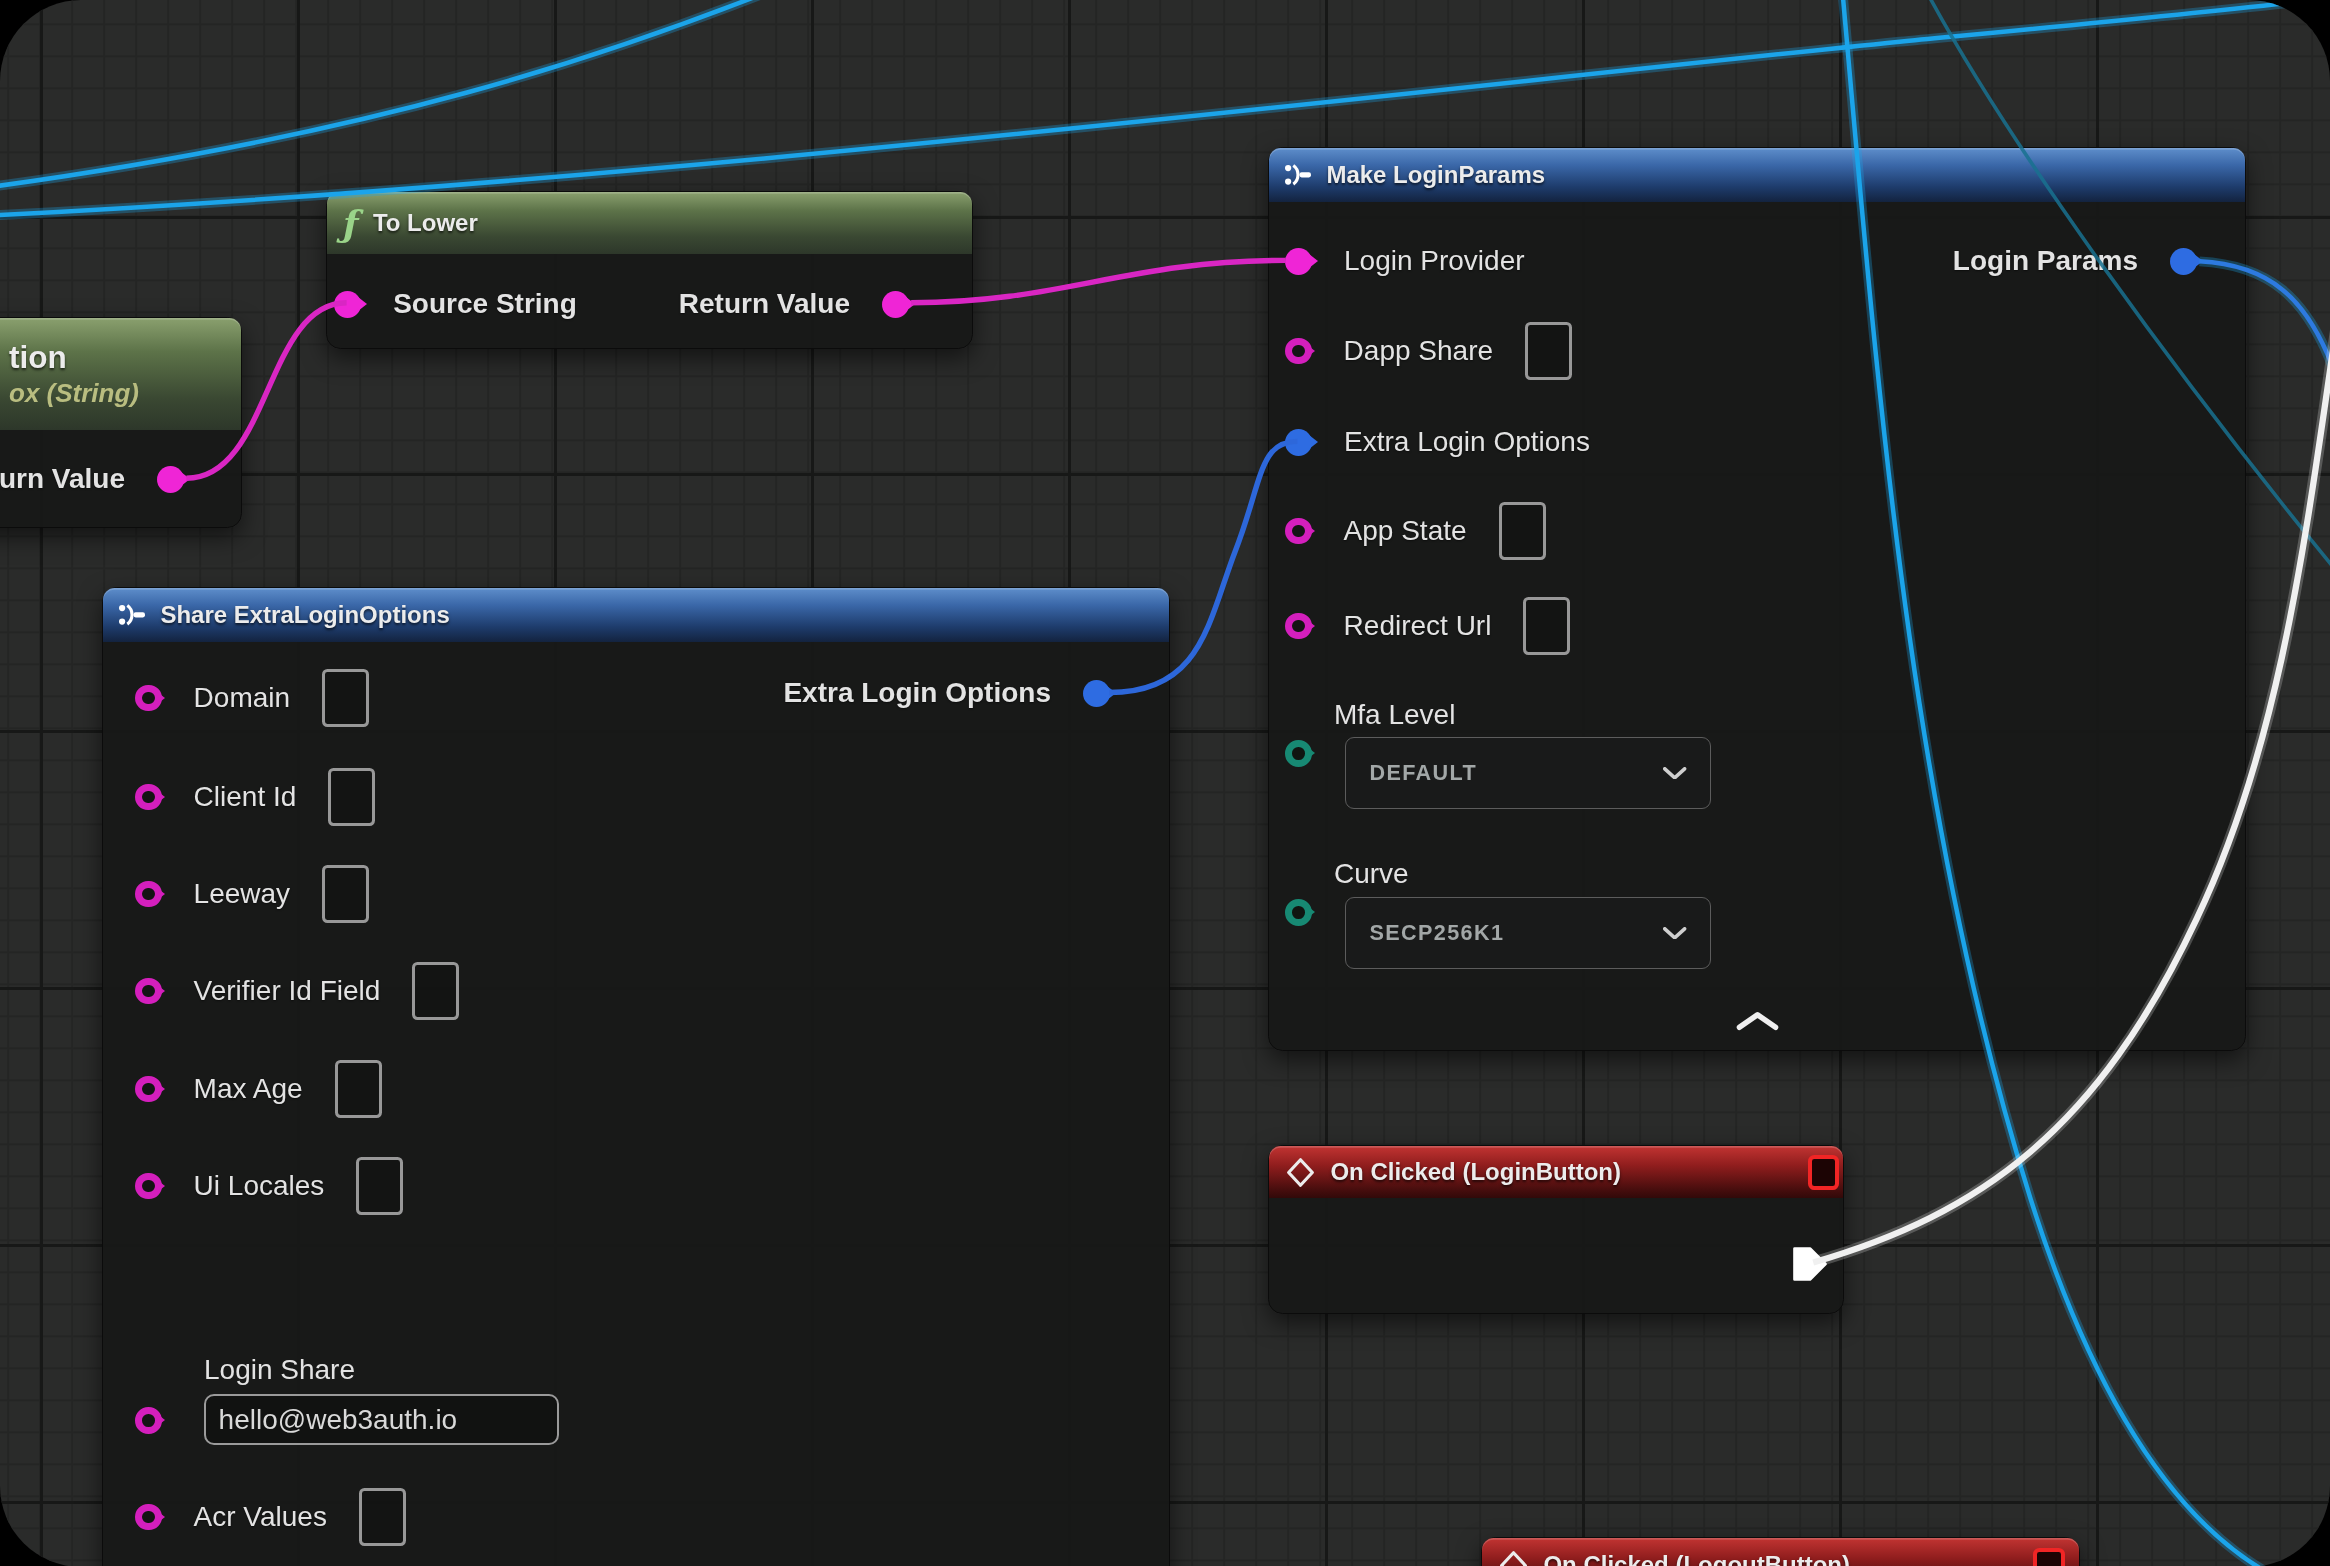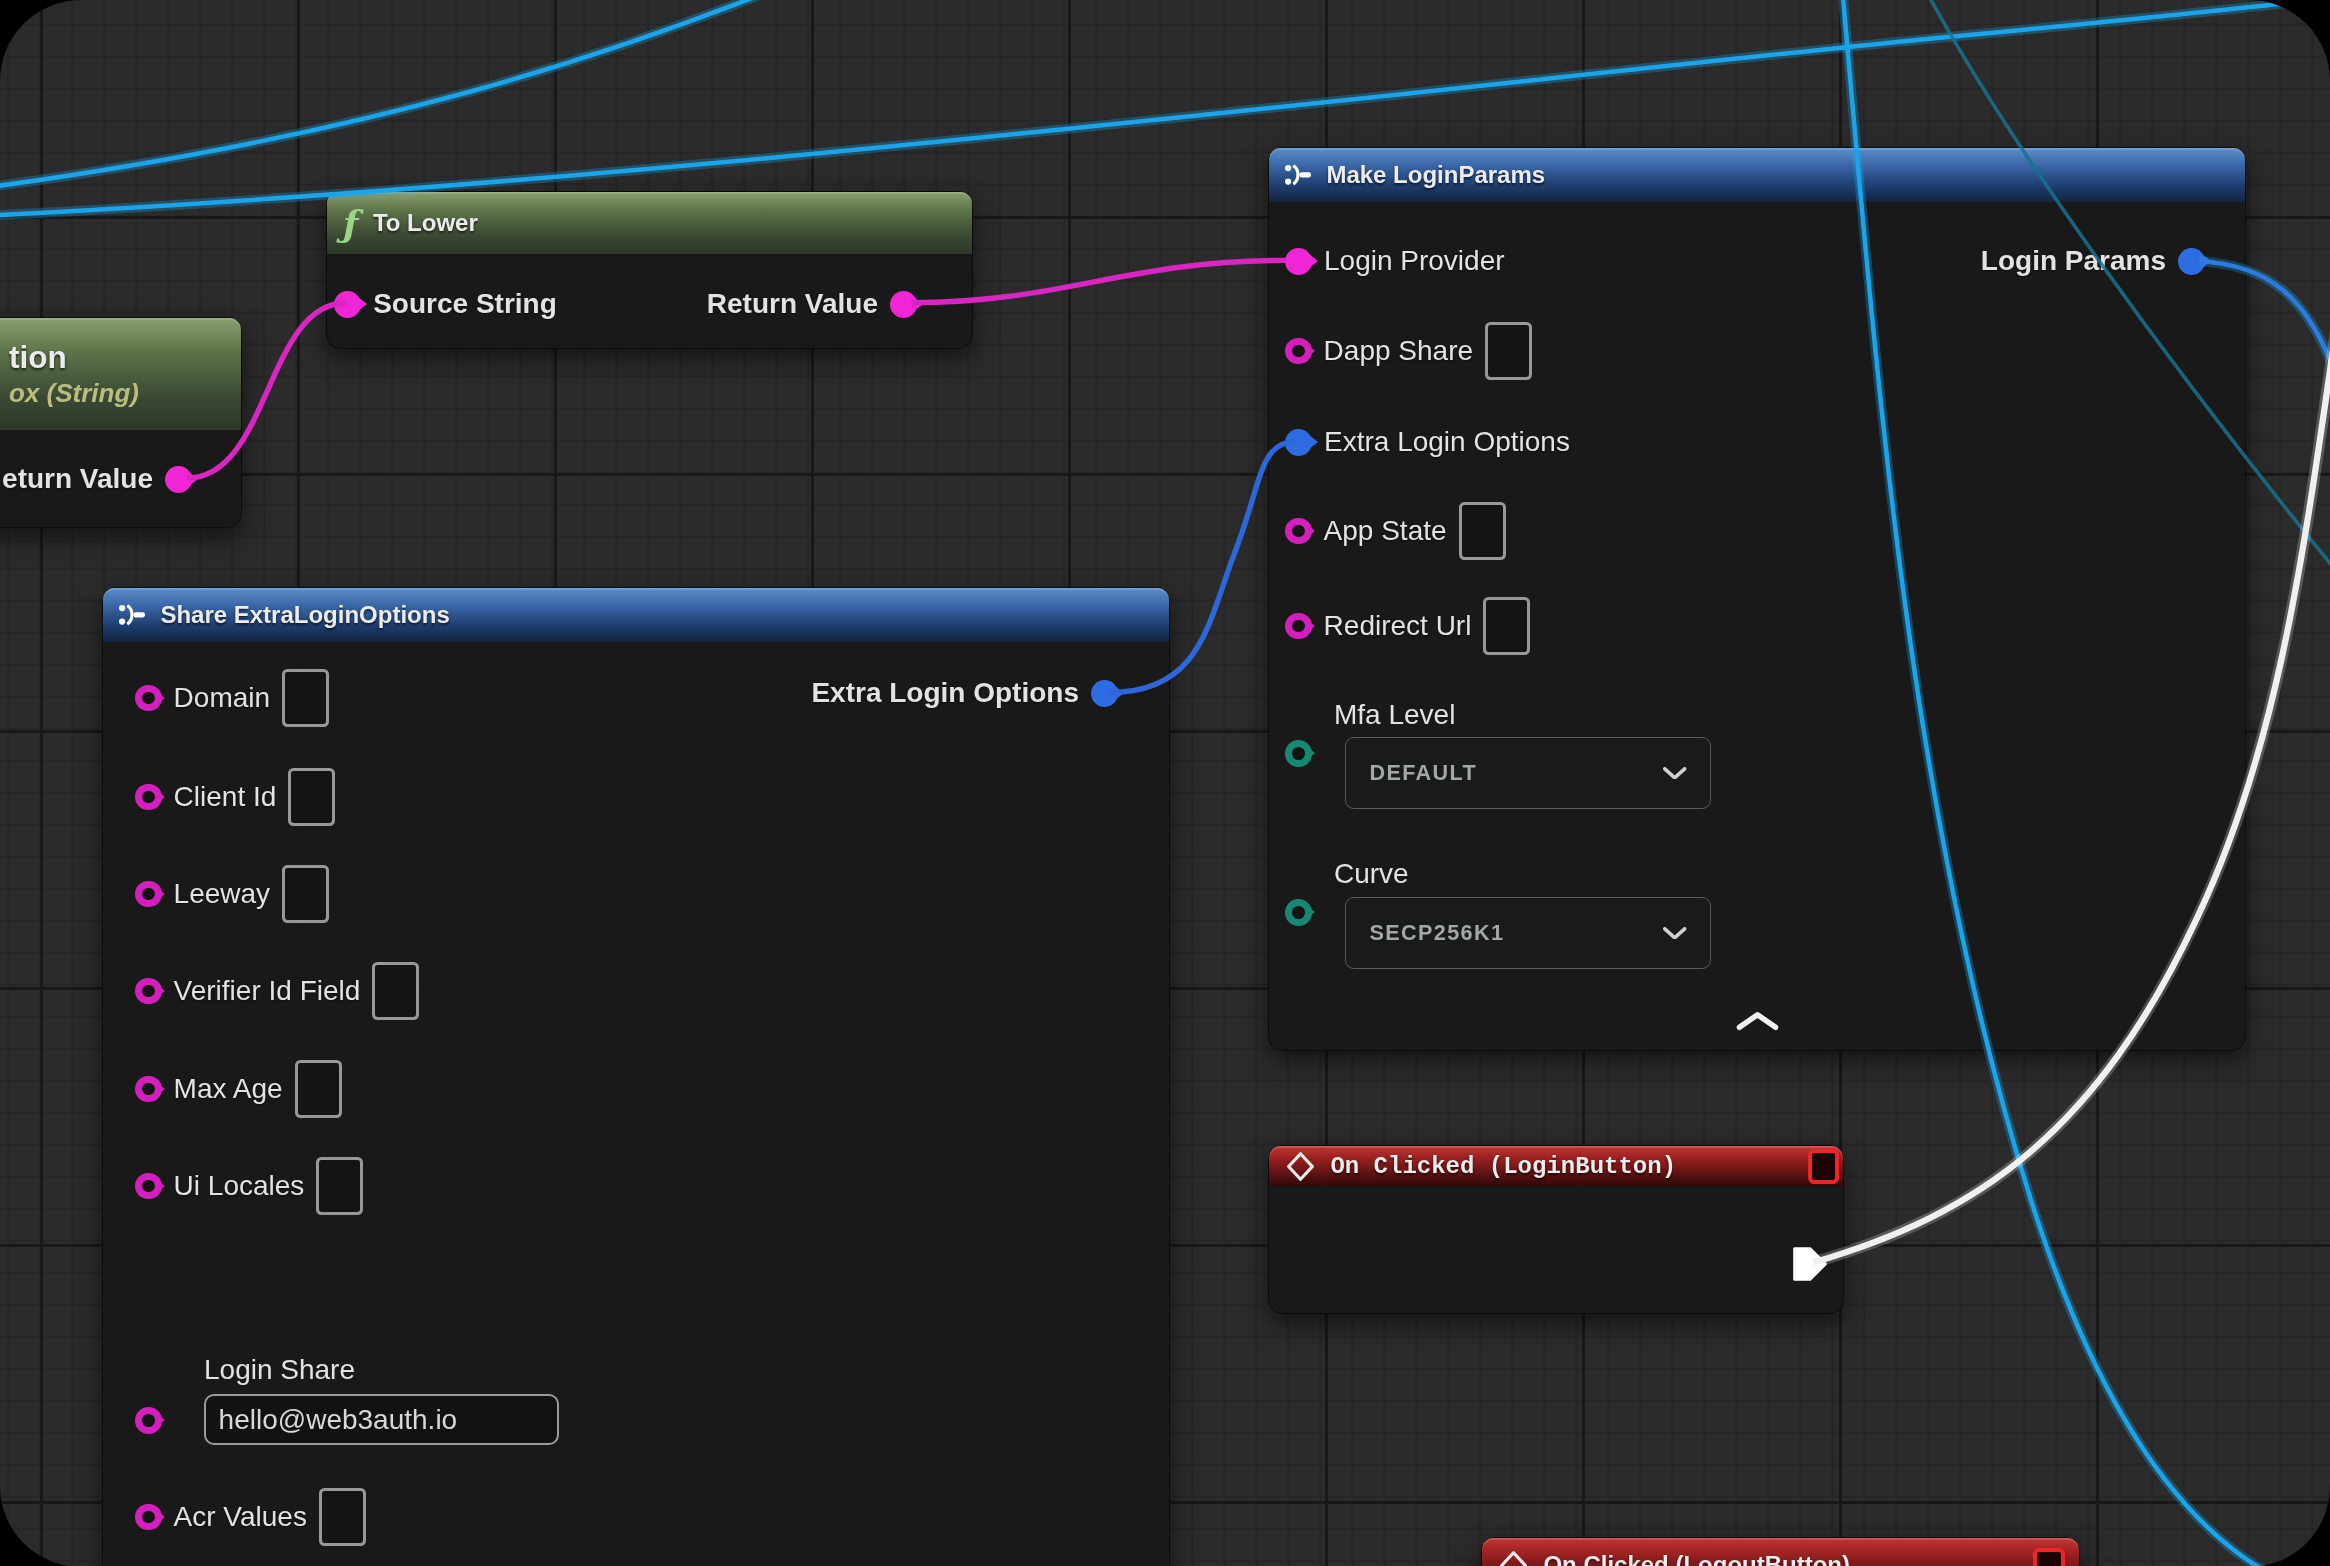--- a/index.html
+++ b/index.html
@@ -16,21 +16,21 @@
     background-repeat:repeat;}
   .node{position:absolute;background:rgba(23,24,23,.94);border:1.8px solid #0b0b0b;border-radius:14.4px;
     box-shadow:0 9px 23.4px rgba(0,0,0,.55);z-index:10;}
   .nhead{display:flex;align-items:center;gap:14.4px;border-radius:11.7px 11.7px 0 0;padding:0 16px;
     box-shadow:inset 0 1.8px 0 rgba(255,255,255,.18);}
   .nhead.green{background:linear-gradient(180deg,#8aa06e 0%,#5d7349 30%,#3a4832 72%,#2d372a 100%);}
   .nhead.blue{background:linear-gradient(180deg,#5e8ecb 0%,#3a67a8 32%,#1e3c6c 72%,#13233f 100%);}
   .nhead.red{background:linear-gradient(180deg,#c23432 0%,#8f1d1d 38%,#4a0e0e 82%,#310909 100%);}
   .ntitle{color:#ececec;font-weight:700;font-size:24px;text-shadow:0 1.8px 2.7px rgba(0,0,0,.65);white-space:nowrap;}
   .nsub{color:#b9bd80;font-style:italic;font-size:26px;font-weight:600;}
-  .row{position:absolute;left:0;right:8px;height:54px;display:flex;align-items:center;gap:12px;}
+  .row{position:absolute;left:0;right:16px;height:54px;display:flex;align-items:center;gap:32px;}
   .lbl{color:#e3e3e3;font-size:28px;font-weight:500;white-space:nowrap;text-shadow:0 0.9px 1.8px rgba(0,0,0,.5);}
   .pin{width:27px;height:27px;border-radius:50%;flex:none;position:relative;}
   .pin::after{content:"";position:absolute;left:24px;top:50%;transform:translateY(-50%);
     border-top:7.2px solid transparent;border-bottom:7.2px solid transparent;border-left:9px solid;}
   .p-mag-f{background:#ef25d6;}.p-mag-f::after{border-left-color:#ef25d6;}
   .p-mag-h{border:7.2px solid #d41fbd;width:12.6px;height:12.6px;background:#141414;}.p-mag-h::after{left:14.4px;border-left-color:#d41fbd;}
   .p-blue-f{background:#2e6ce2;}.p-blue-f::after{border-left-color:#2e6ce2;}
   .p-teal-h{border:7.2px solid #178973;width:12.6px;height:12.6px;background:#101511;}.p-teal-h::after{left:14.4px;border-left-color:#178973;}
   .cbox{width:41px;height:52px;border:3.6px solid #989898;border-radius:5.4px;background:rgba(0,0,0,.18);flex:none;}
   .txtfield{position:absolute;border:2.7px solid #9a9a9a;border-radius:10px;background:rgba(0,0,0,.28);
@@ -189,21 +189,21 @@
         <polyline points="2,2 13,12 24,2" fill="none" stroke="#cfcfcf" stroke-width="4" stroke-linecap="round"></polyline>
       </svg>
     </div>
 
     <svg width="47" height="20" viewBox="0 0 52 22" style="position:absolute;left:465px;top:863px;">
       <polyline points="6,18 26,4 46,18" fill="none" stroke="#efefef" stroke-width="6" stroke-linecap="round" stroke-linejoin="round"></polyline>
     </svg>
   </div>
 
   <div class="node" style="left:1268px;top:1145px;width:574px;height:167px;">
-    <div class="nhead red" style="height:40px;padding-right:4px;font-family:Liberation Mono, monospace;">
+    <div class="nhead red" style="height:52px;padding-right:4px;">
       <svg width="31" height="31" viewBox="0 0 34 34">
         <polygon points="17,3 30,17 17,31 4,17" fill="none" stroke="#ececec" stroke-width="3.5" stroke-linejoin="round"></polygon>
       </svg>
       <span class="ntitle">On Clicked (LoginButton)</span>
       <span style="flex:1;"></span>
       <span class="redbox"></span>
     </div>
     <svg width="40" height="40" viewBox="0 0 44 44" style="position:absolute;right:12.6px;top:98px;">
       <polygon points="5,5 22,5 39,22 22,39 5,39" fill="#fff" stroke="#fff" stroke-width="3" stroke-linejoin="round"></polygon>
     </svg>

